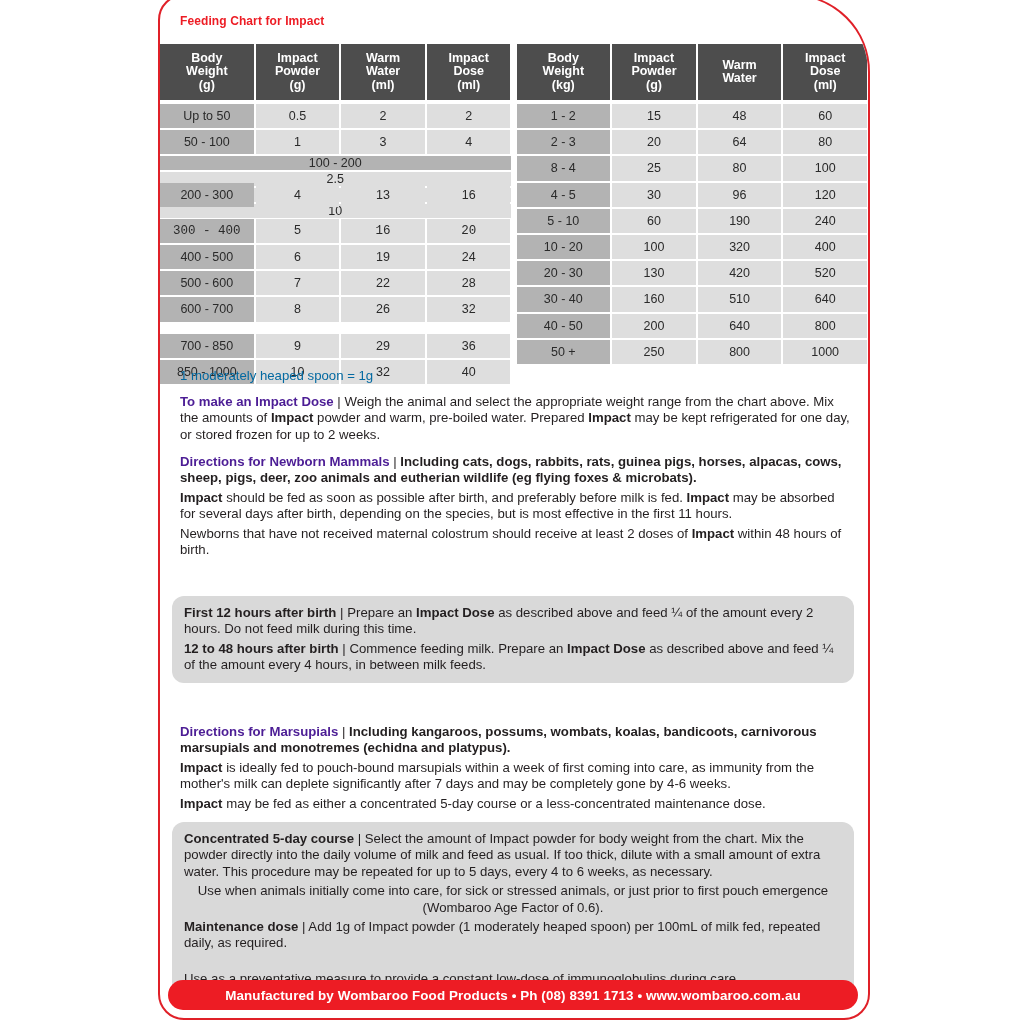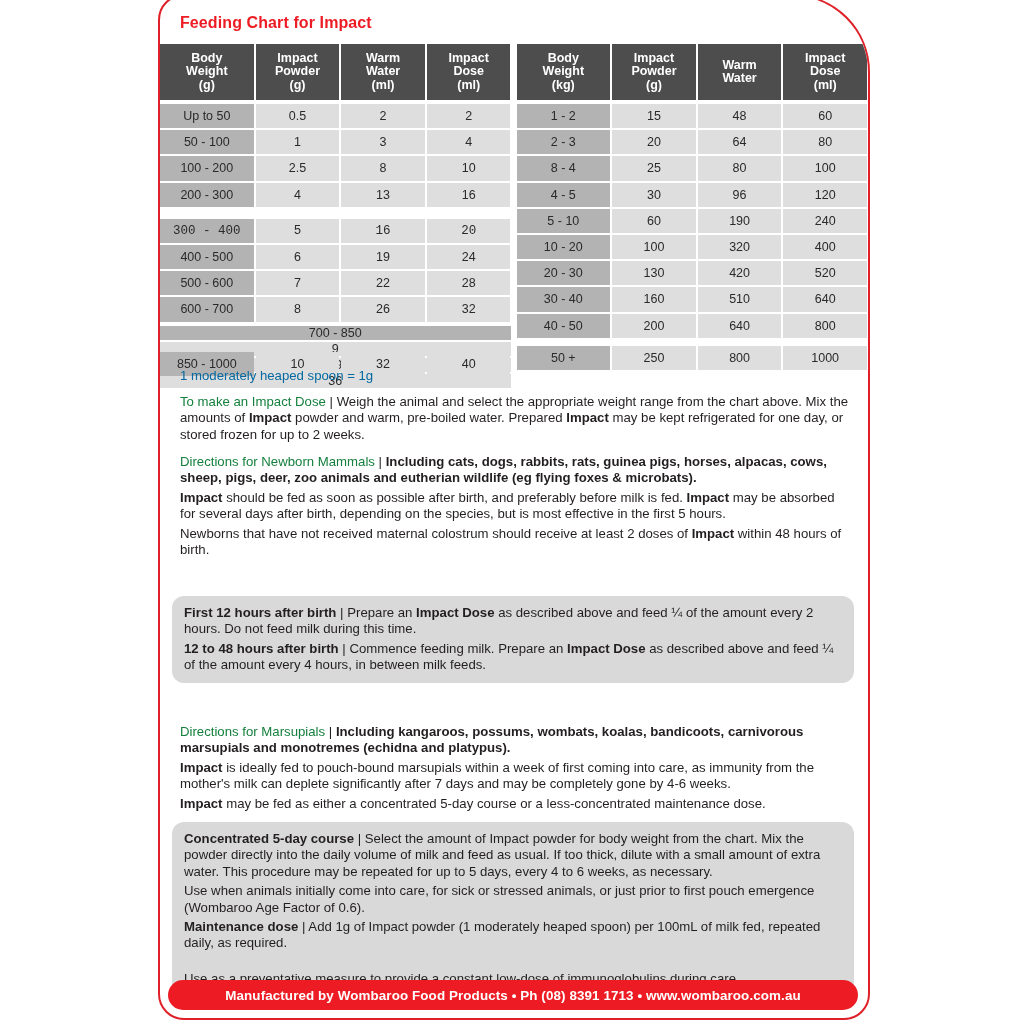--- a/index.html
+++ b/index.html
@@ -33,21 +33,21 @@
     top: 0;
     width: 100%;
     height: 100%;
   }
 
   
   .chart-title {
     position: absolute;
     left: 20px;
     top: 18px;
-    font-size: 16px;
+    font-size: 12px;
     font-weight: bold;
     color: #ed1c24;
     letter-spacing: 0.1px;
   }
 
   
   .table-wrap {
     position: absolute;
     left: 0px;
     top: 48px;
@@ -111,22 +111,22 @@
     width: 672px;
     color: #231f20;
     font-size: 13.2px;
     line-height: 16.4px;
   }
   .note-line {
     font-size: 13.2px;
     color: #0369a1;
   }
   .red-head {
-    color: #15803d;
-    font-weight: normal;
+    color: #4c1d95;
+    font-weight: bold;
   }
   .sep { color: #231f20; font-weight: normal; }
   b { font-weight: bold; }
   .blk { margin-bottom: 0px; }
   .sub { margin-top: 2px; }
 
   
   .panel {
     position: absolute;
     left: 12px;
@@ -196,21 +196,21 @@
               <div class="dcell">0.5</div>
               <div class="dcell">2</div>
               <div class="dcell">2</div>
             </div>
             <div class="drow" style="margin-top: 2px; justify-content: space-between;">
               <div class="dcell label">50 - 100</div>
               <div class="dcell">1</div>
               <div class="dcell">3</div>
               <div class="dcell">4</div>
             </div>
-            <div class="drow" style="margin-top: 2px;">
+            <div class="drow" style="margin-top: 2px; flex-direction: column;">
               <div class="dcell label">100 - 200</div>
               <div class="dcell">2.5</div>
               <div class="dcell">8</div>
               <div class="dcell">10</div>
             </div>
             <div class="drow" style="margin-top: 2px;">
               <div class="dcell label">200 - 300</div>
               <div class="dcell">4</div>
               <div class="dcell">13</div>
               <div class="dcell">16</div>
@@ -232,21 +232,21 @@
               <div class="dcell">7</div>
               <div class="dcell">22</div>
               <div class="dcell">28</div>
             </div>
             <div class="drow" style="margin-top: 2px;">
               <div class="dcell label">600 - 700</div>
               <div class="dcell">8</div>
               <div class="dcell">26</div>
               <div class="dcell">32</div>
             </div>
-            <div class="drow" style="margin-top: 4px; flex-direction: column;">
+            <div class="drow" style="margin-top: 12px;">
               <div class="dcell label">700 - 850</div>
               <div class="dcell">9</div>
               <div class="dcell">29</div>
               <div class="dcell">36</div>
             </div>
             <div class="drow" style="margin-top: 2px;">
               <div class="dcell label">850 - 1000</div>
               <div class="dcell">10</div>
               <div class="dcell">32</div>
               <div class="dcell">40</div>
@@ -323,21 +323,21 @@
               <div class="dcell">160</div>
               <div class="dcell">510</div>
               <div class="dcell">640</div>
             </div>
             <div class="drow" style="margin-top: 2px;">
               <div class="dcell label">40 - 50</div>
               <div class="dcell">200</div>
               <div class="dcell">640</div>
               <div class="dcell">800</div>
             </div>
-            <div class="drow" style="margin-top: 8px;">
+            <div class="drow" style="margin-top: 2px;">
               <div class="dcell label">50 +</div>
               <div class="dcell">250</div>
               <div class="dcell">800</div>
               <div class="dcell">1000</div>
             </div>
           </div>
       </div>
     </div>
 
     <div class="body-text" style="top:372px;">
@@ -350,21 +350,21 @@
         <span class="sep">|</span><span> Weigh the animal and select the appropriate weight range from the chart above. Mix the amounts of </span><b>Impact</b><span> powder and warm, pre-boiled water. Prepared </span><b>Impact</b><span> may be kept refrigerated for one day, or stored frozen for up to 2 weeks.</span>
       </div>
     </div>
 
     <div class="body-text" style="top:458px;">
       <div class="blk" style="margin:0;">
         <span class="red-head">Directions for Newborn Mammals</span>
         <span class="sep">|</span><b> Including cats, dogs, rabbits, rats, guinea pigs, horses, alpacas, cows, sheep, pigs, deer, zoo animals and eutherian wildlife (eg flying foxes &amp; microbats).</b>
       </div>
       <div class="sub" style="margin-top:3px;">
-        <b>Impact</b><span> should be fed as soon as possible after birth, and preferably before milk is fed. </span><b>Impact</b><span> may be absorbed for several days after birth, depending on the species, but is most effective in the first 5 hours.</span>
+        <b>Impact</b><span> should be fed as soon as possible after birth, and preferably before milk is fed. </span><b>Impact</b><span> may be absorbed for several days after birth, depending on the species, but is most effective in the first 11 hours.</span>
       </div>
       <div class="sub" style="margin-top:3px;">
         <span>Newborns that have not received maternal colostrum should receive at least 2 doses of </span><b>Impact</b><span> within 48 hours of birth.</span>
       </div>
     </div>
 
     <div class="panel" style="top:600px;">
       <div>
         <b>First 12 hours after birth</b>
         <span class="sep">|</span><span> Prepare an </span><b>Impact Dose</b><span> as described above and feed ¼ of the amount every 2 hours. Do not feed milk during this time.</span>
@@ -386,21 +386,21 @@
       <div style="margin-top:3px;">
         <b>Impact</b><span> may be fed as either a concentrated 5-day course or a less-concentrated maintenance dose.</span>
       </div>
     </div>
 
     <div class="panel" style="top:826px;">
       <div>
         <b>Concentrated 5-day course</b>
         <span class="sep">|</span><span> Select the amount of Impact powder for body weight from the chart. Mix the powder directly into the daily volume of milk and feed as usual. If too thick, dilute with a small amount of extra water. This procedure may be repeated for up to 5 days, every 4 to 6 weeks, as necessary.</span>
       </div>
-      <div style="margin-top:3px;">
+      <div style="margin-top:3px;text-align:center;">
         <span>Use when animals initially come into care, for sick or stressed animals, or just prior to first pouch emergence (Wombaroo Age Factor of 0.6).</span>
       </div>
       <div style="margin-top:3px;">
         <b>Maintenance dose</b>
         <span class="sep">|</span><span> Add 1g of Impact powder (1 moderately heaped spoon) per 100mL of milk fed, repeated daily, as required.</span>
       </div>
       <div style="margin-top:19px;">
         <span>Use as a preventative measure to provide a constant low-dose of immunoglobulins during care.</span>
       </div>
     </div>

